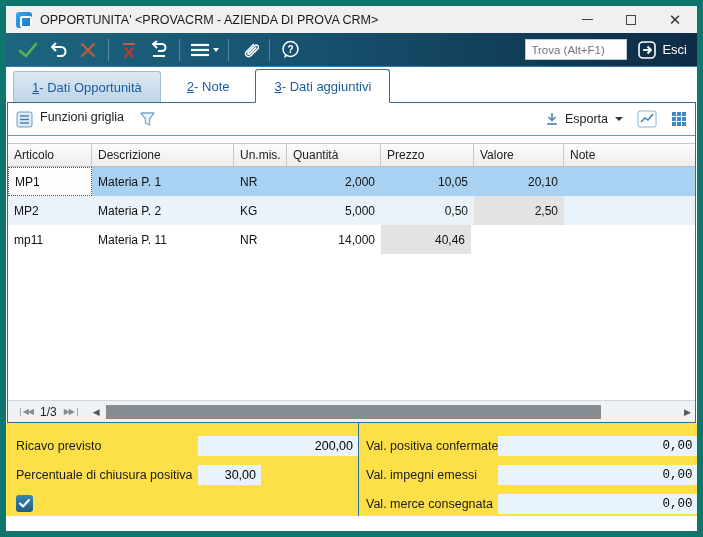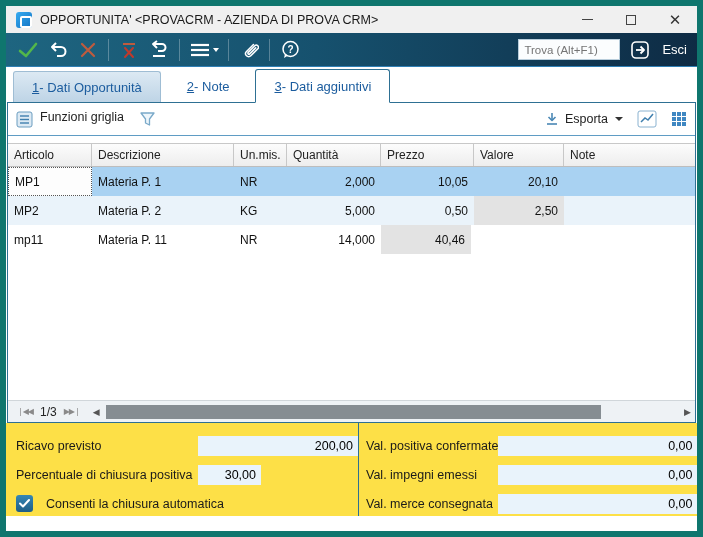--- a/index.html
+++ b/index.html
@@ -24,21 +24,21 @@
   .glyph-close { font-size:15px; line-height:1; color:#333; }
   
   .toolbar { height:34px; flex-shrink:0; display:flex; align-items:center; padding:0 7px;
     background:linear-gradient(90deg,#1e6580 0%, #16516e 45%, #0e2b44 100%);
     border-bottom:1px solid #2f7fb5; }
   .tb-btn { width:30px; height:28px; display:flex; align-items:center; justify-content:center; cursor:pointer; }
   .tb-sep { width:1px; height:22px; background:rgba(255,255,255,0.28); margin:0 5px; }
   .tb-right { margin-left:auto; display:flex; align-items:center; gap:7px;padding-left:32px; }
   .find-input { width:102px; height:21px; border:1px solid #b8cddb; background:#fbfdfe;
     font-family:"Liberation Sans",sans-serif; font-size:11.5px; color:#444; padding:0 5px; outline:none; }
-  .exit-btn { display:flex; align-items:center; gap:12px; color:#fff; font-size:13px; cursor:pointer; padding:2px 3px; }
+  .exit-btn { display:flex; align-items:center; gap:5px; color:#fff; font-size:13px; cursor:pointer; padding:2px 3px; }
   
   .tabstrip { height:35px; flex-shrink:0; background:#ffffff; display:flex; align-items:flex-end;
     padding-left:7px; }
   .tab { height:31px; display:flex; align-items:center; justify-content:center; padding:0 18px;
     font-size:13px; color:#1b5c9e; cursor:pointer; border-radius:3px 3px 0 0; margin-right:8px; white-space:nowrap; }
   .tab .tab-num { text-decoration:underline; }
   .tab.tab-first { background:linear-gradient(180deg,#dce9f3,#bed4e6); border:1px solid #9fbdd4; border-bottom:none; }
   .tab.tab-plain { background:#fff; }
   .tab.active { background:#fff; border:1px solid #2e7093; border-bottom:1px solid #fff;
     height:34px; margin-bottom:-1px; position:relative; z-index:3; }
@@ -83,21 +83,21 @@
   .footer { height:93px; flex-shrink:0; display:flex; background:#fde047; }
   .f-left { width:356px; padding:8px 0 0 10px; }
   .f-right { flex:1; border-left:1px solid #2e7093; padding:8px 28px 0 7px; }
   .f-row { height:29px; display:flex; align-items:center; }
   .f-label { font-size:12.5px; color:#1a1a1a; white-space:nowrap; }
   .f-left .f-label { width:182px; }
   .f-right .f-label { flex:1; }
   .f-field { height:20px; background:#e9f3fb; font-size:12.5px; color:#000;
     display:flex; align-items:center; justify-content:flex-end; padding:0 5px; }
   .fw-lg { width:160px; } .fw-sm { width:63px; }
-  .f-right .f-field { width:199px; }
+  .f-right .f-field { width:199px;font-family:Liberation Mono, monospace; }
   .chk { width:17px; height:17px; border-radius:3px; background:linear-gradient(180deg,#3587b5,#205e86);
     display:flex; align-items:center; justify-content:center; cursor:pointer; margin-right:13px; flex-shrink:0; }
   .filler { flex:1; background:#fff; }
   svg { display:block; }
 </style>
 </head>
 <body>
 
 <div class="window">
 
@@ -334,21 +334,20 @@
       <div class="f-row">
         <span class="f-label">Percentuale di chiusura positiva</span>
         <div class="f-field fw-sm">30,00</div>
       </div>
       <div class="f-row">
         <span class="chk">
           <svg width="11" height="9" viewBox="0 0 11 9">
               <polyline points="1,4.5 4,7.5 10,1" fill="none" stroke="#fff" stroke-width="2" stroke-linecap="round" stroke-linejoin="round"></polyline>
             </svg>
         </span>
-        <span class="f-label">Consenti la chiusura automatica</span>
       </div>
     </div>
     <div class="f-right">
       <div class="f-row">
         <span class="f-label">Val. positiva confermate</span>
         <div class="f-field">0,00</div>
       </div>
       <div class="f-row">
         <span class="f-label">Val. impegni emessi</span>
         <div class="f-field">0,00</div>

